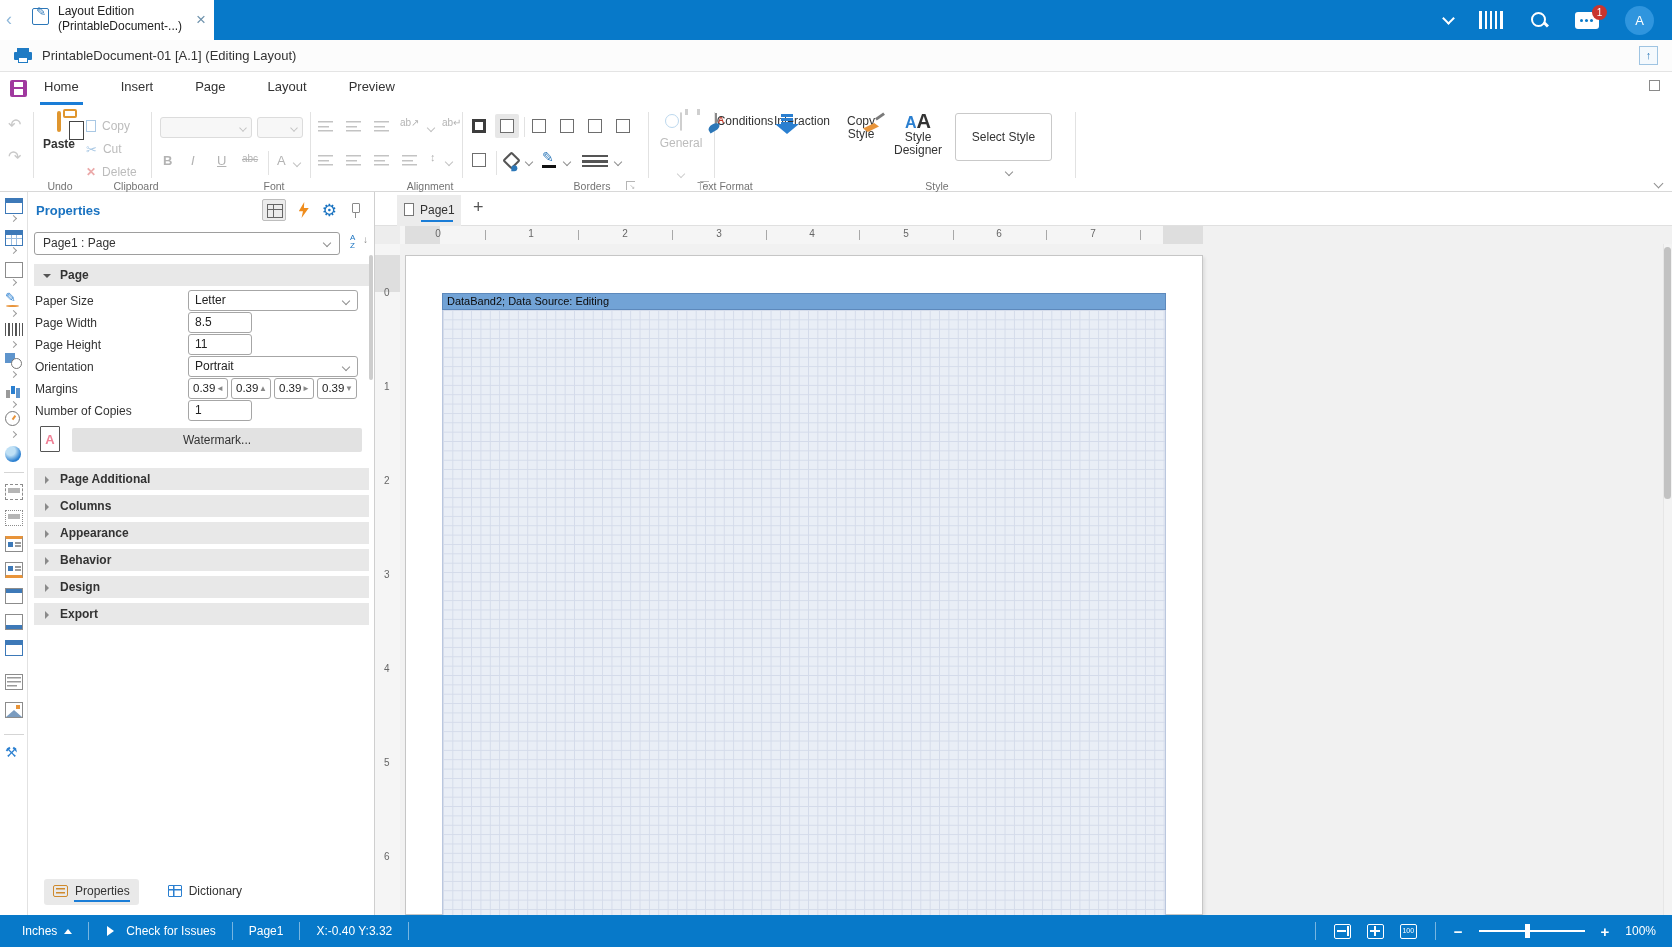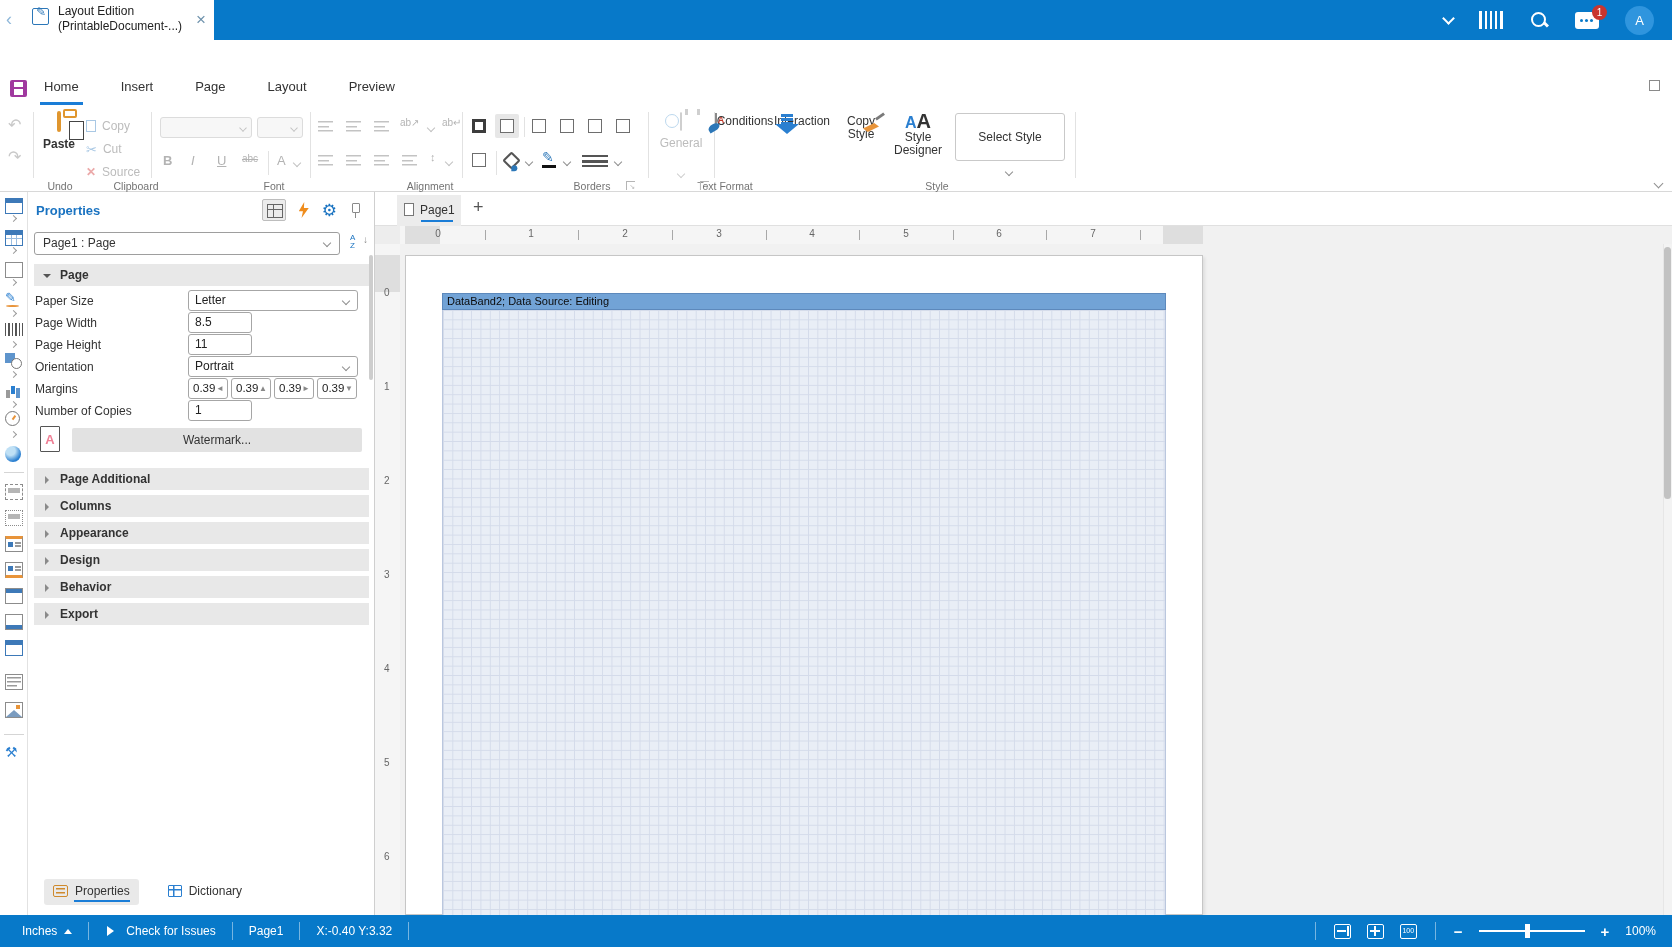--- a/index.html
+++ b/index.html
@@ -94,21 +94,21 @@
   .cond-ic::after { content:""; position:absolute; right:-4px; bottom:-3px; width:12px; height:7px; background:#2c77b8; border-radius:50% 50% 50% 0; transform:rotate(-30deg); }
   .inter-ic { position:relative; margin:0 auto 6px; width:26px; height:22px; }
   .inter-ic .bar { position:absolute; left:7px; width:12px; height:3px; background:#2a7fd0; }
   .inter-ic .tri { position:absolute; left:1px; top:10px; border:12px solid transparent; border-top:10px solid #2a7fd0; }
   .cstyle-ic { position:relative; margin:0 auto 4px; width:26px; height:22px; }
   .cstyle-ic .brush { position:absolute; left:2px; top:8px; width:16px; height:9px; background:#e8943a; clip-path:polygon(0 60%, 70% 0, 100% 40%, 30% 100%); }
   .cstyle-ic .handle { position:absolute; left:14px; top:0; width:10px; height:3px; background:#7a7a7a; transform:rotate(-35deg); }
   .sd-ic { margin:0 auto 2px; width:34px; height:24px; }
   .sd-ic .a1 { font-size:16px; color:#2a7fd0; font-weight:bold; }
   .sd-ic .a2 { font-size:20px; color:#333; font-weight:bold; }
-  .selstyle { position:absolute; left:955px; top:8px; width:110px; height:48px; border:1px solid #c9c9c9; border-radius:3px; font-size:12px; color:#333; display:flex; align-items:center; justify-content:center; }
+  .selstyle { position:absolute; left:955px; top:8px; width:97px; height:48px; border:1px solid #c9c9c9; border-radius:3px; font-size:12px; color:#333; display:flex; align-items:center; justify-content:center; }
   .collapse-chev { position:absolute; right:10px; bottom:4px; width:7px; height:7px; border-right:1.5px solid #8f8f8f; border-bottom:1.5px solid #8f8f8f; transform:rotate(45deg); }
 
   
   #lefticons { position:absolute; left:0; top:192px; width:28px; height:723px; background:#fff; border-right:1px solid #e2e2e2; }
   .li { position:absolute; left:5px; width:18px; height:16px; }
   .li-chev { position:absolute; left:11px; width:5px; height:5px; border-right:1.5px solid #9a9a9a; border-bottom:1.5px solid #9a9a9a; transform:rotate(-45deg); }
   .li-div { position:absolute; left:4px; width:20px; height:1px; background:#d5d5d5; }
   .ib { border:1.5px solid #3d79b8; background:#fff; }
   .ib-top::before { content:""; display:block; height:4px; background:#3d79b8; }
   .ib-bot::after { content:""; position:absolute; left:0; right:0; bottom:0; height:4px; background:#3d79b8; }
@@ -252,20 +252,29 @@
       <span class="tb-barcode"></span>
       <span class="tb-search"></span>
       <span class="tb-chat">
         <span class="dots"></span>
         <span class="tb-badge">1</span>
       </span>
       <span class="tb-avatar">A</span>
     </div>
   </div>
 
+  <div id="docbar">
+    <span class="printer">
+      <span class="p-top"></span>
+        <span class="p-body"></span>
+        <span class="p-paper"></span>
+    </span>
+    <span class="doc-title">PrintableDocument-01 [A.1] (Editing Layout)</span>
+    <span class="doc-open">↑</span>
+  </div>
 
   <div id="tabsrow">
     <span class="save-ic"></span>
     <div class="rtabs">
       <span class="rtab active">Home</span>
       <span class="rtab">Insert</span>
       <span class="rtab">Page</span>
       <span class="rtab">Layout</span>
       <span class="rtab">Preview</span>
     </div>
@@ -292,21 +301,21 @@
     <div class="cc-row" style="top:12px">
       <span class="copy-ic"></span>
       <span class="dis">Copy</span>
     </div>
     <div class="cc-row" style="top:35px">
       <span class="cut-ic">✂</span>
       <span class="dis">Cut</span>
     </div>
     <div class="cc-row" style="top:58px">
       <span class="del-ic">✕</span>
-      <span class="dis">Source</span>
+      <span class="dis">Delete</span>
     </div>
     <span class="glabel" style="left:92px">Clipboard</span>
 
     <div class="fsel" style="left:160px;width:92px">
         <span class="sc"></span>
       </div>
     <div class="fsel" style="left:257px;width:46px">
         <span class="sc"></span>
       </div>
     <span class="fbtn" style="left:163px;font-weight:bold">B</span>
@@ -473,25 +482,25 @@
       <div class="sectbar" style="margin-bottom:5px">
         <span class="tri closed"></span>
         <span>Columns</span>
       </div>
       <div class="sectbar" style="margin-bottom:5px">
         <span class="tri closed"></span>
         <span>Appearance</span>
       </div>
       <div class="sectbar" style="margin-bottom:5px">
         <span class="tri closed"></span>
-        <span>Design</span>
+        <span>Behavior</span>
       </div>
       <div class="sectbar" style="margin-bottom:5px">
         <span class="tri closed"></span>
-        <span>Behavior</span>
+        <span>Design</span>
       </div>
       <div class="sectbar" style="margin-bottom:5px">
         <span class="tri closed"></span>
         <span>Export</span>
       </div>
     </div>
 
     <span class="pp-scroll"></span>
 
     <div class="pb-tabs">

